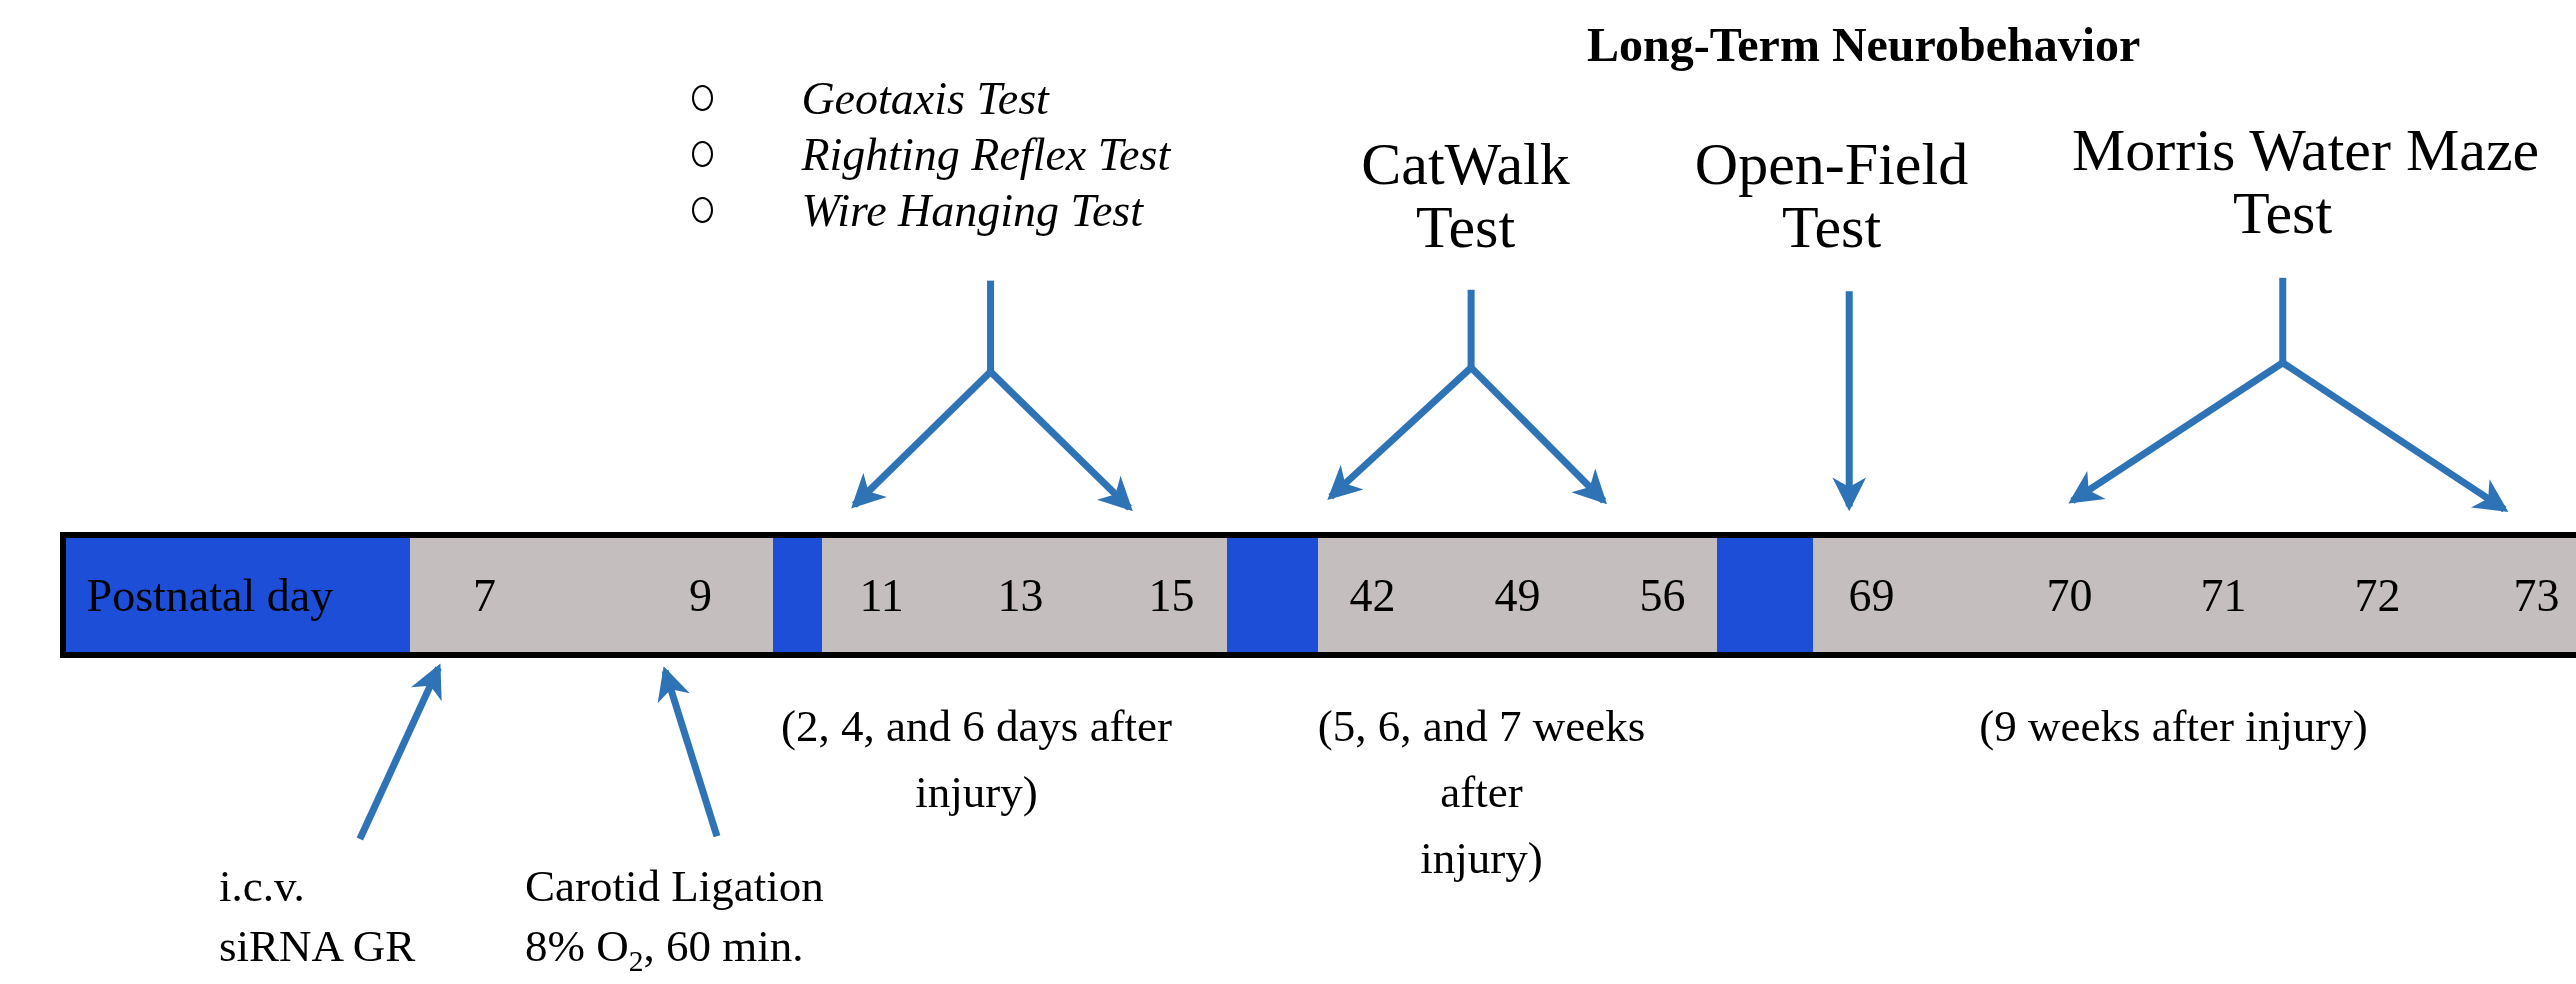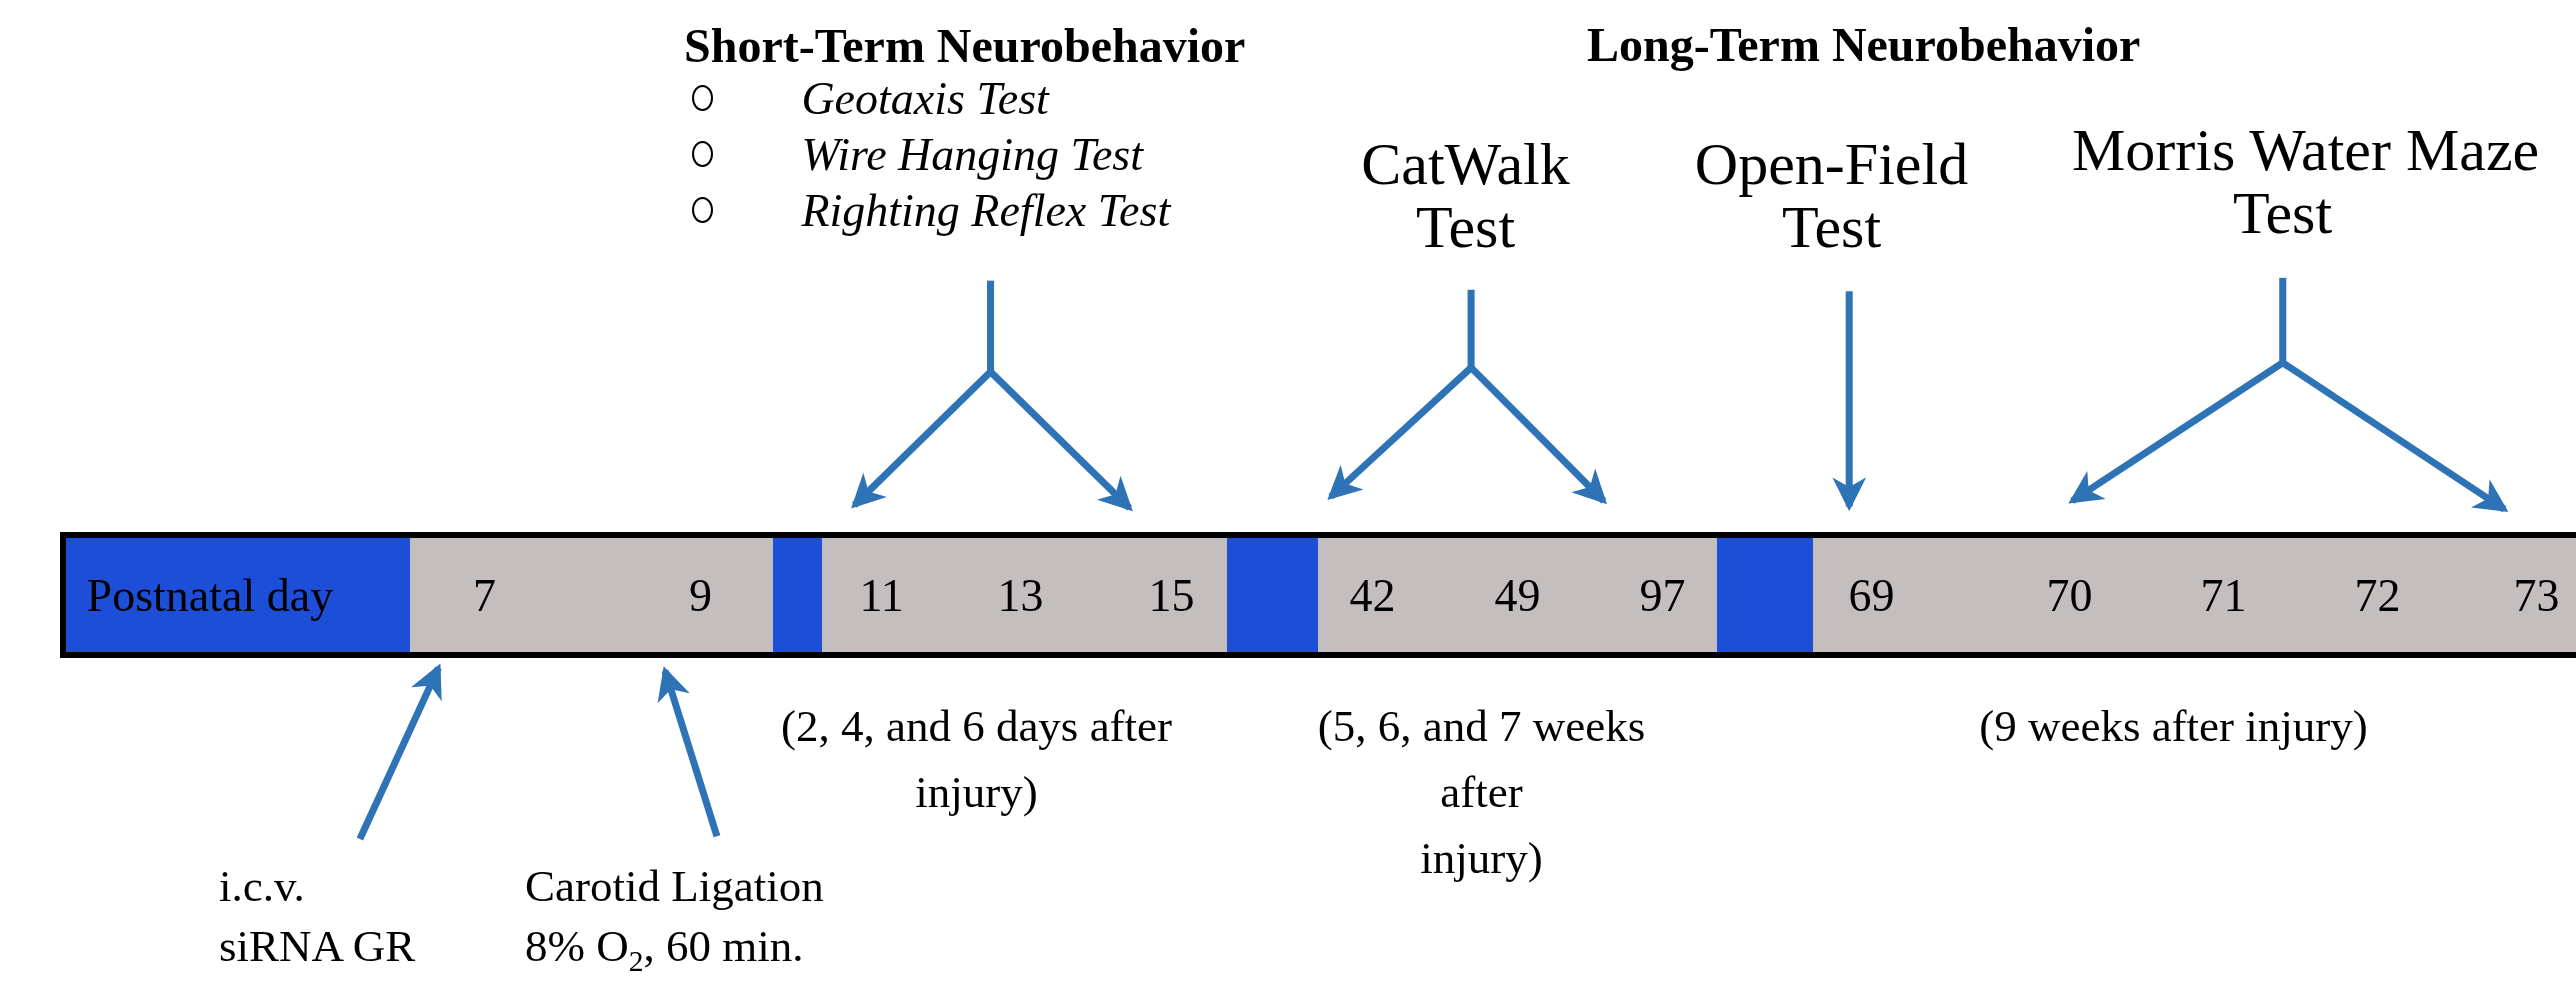--- a/index.html
+++ b/index.html
@@ -122,34 +122,33 @@
       <line class="arrow-line" x1="3254" y1="517" x2="3570" y2="726" marker-end="url(#ah)"></line>
     </g>
     <g>
       <line class="arrow-line" x1="513" y1="1196" x2="625" y2="952" marker-end="url(#ah)"></line>
     </g>
     <g>
       <line class="arrow-line" x1="1022" y1="1192" x2="948" y2="956" marker-end="url(#ah)"></line>
     </g>
   </svg>
 
-  <div class="abs section-title" style="left:684px; top:18px;">Short-Term Neurobehavior</div>
 
   <ul class="abs bullet-list" style="left:684px; top:70px;">
     <li class="bullet-item">
       <span class="bullet-circle"></span>
       <span class="bullet-text">Geotaxis Test</span>
     </li>
     <li class="bullet-item">
       <span class="bullet-circle"></span>
-      <span class="bullet-text">Wire Hanging Test</span>
+      <span class="bullet-text">Righting Reflex Test</span>
     </li>
     <li class="bullet-item">
       <span class="bullet-circle"></span>
-      <span class="bullet-text">Righting Reflex Test</span>
+      <span class="bullet-text">Wire Hanging Test</span>
     </li>
   </ul>
 
   <div class="abs section-title" style="left:1587px; top:17px;">Long-Term Neurobehavior</div>
 
   <div class="abs test-label" style="left:1325px; top:133px; width:281px;">
     <div>CatWalk</div>
     <div>Test</div>
   </div>
 
@@ -172,21 +171,21 @@
 
       <div class="axis-label">Postnatal day</div>
 
       <span class="day" style="left:419px;">7</span>
       <span class="day" style="left:635px;">9</span>
       <span class="day" style="left:816px;">11</span>
       <span class="day" style="left:955px;">13</span>
       <span class="day" style="left:1106px;">15</span>
       <span class="day" style="left:1307px;">42</span>
       <span class="day" style="left:1452px;">49</span>
-      <span class="day" style="left:1597px;">97</span>
+      <span class="day" style="left:1597px;">56</span>
       <span class="day" style="left:1806px;">69</span>
       <span class="day" style="left:2004px;">70</span>
       <span class="day" style="left:2158px;">71</span>
       <span class="day" style="left:2312px;">72</span>
       <span class="day" style="left:2471px;">73</span>
     </div>
   </div>
 
   <div class="abs note" style="left:766px; top:693px; width:421px;">
     <div>(2, 4, and 6 days after</div>

